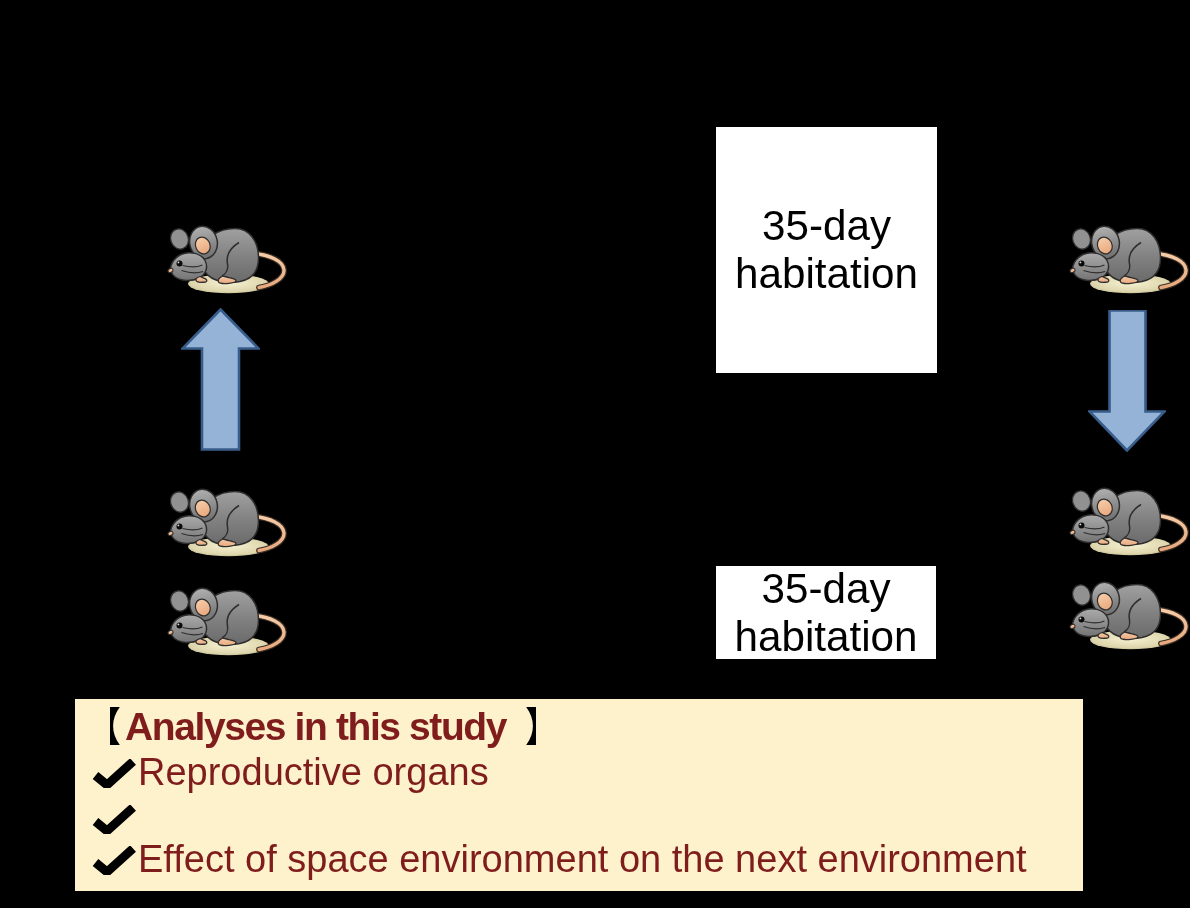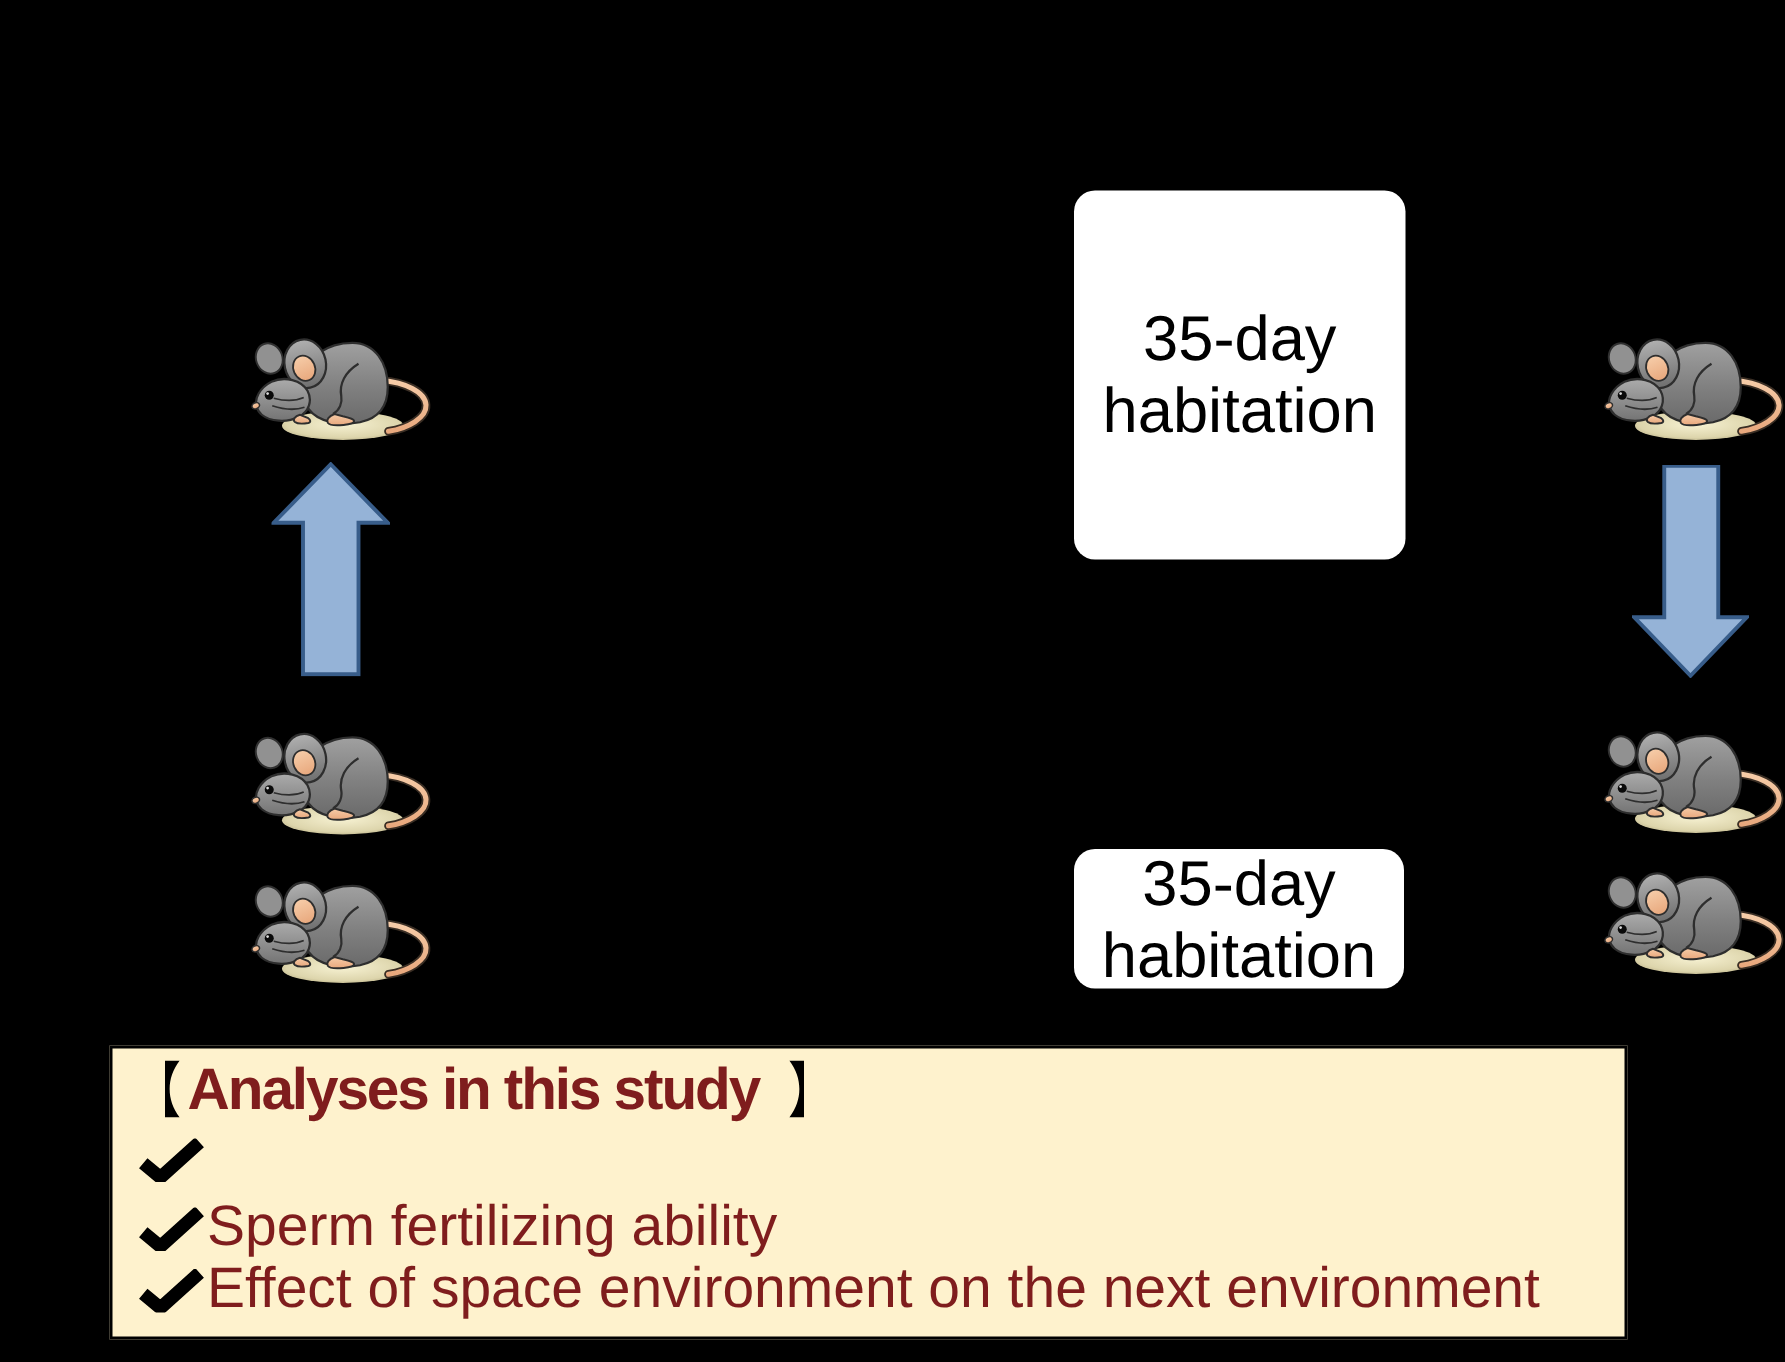--- a/index.html
+++ b/index.html
@@ -1,19 +1,19 @@
 <!DOCTYPE html>
 <html><head>
 <meta charset="utf-8">
 <style>
   html,body{margin:0;padding:0;background:#000;}
   #stage{position:relative;width:1190px;height:908px;background:#000;overflow:hidden;
          font-family:"Liberation Sans",sans-serif;}
   .habitation-box{position:absolute;background:#fff;display:flex;flex-direction:column;
-         align-items:center;justify-content:center;text-align:center;color:#000;border-radius:14px;}
+         align-items:center;justify-content:center;text-align:center;color:#000;}
   .habitation-box .bline{font-size:42.2px;line-height:48px;white-space:nowrap;}
   #habitation-top{left:716px;top:127px;width:221px;height:246px;}
   #habitation-bottom{left:716px;top:566px;width:220px;height:93px;}
   #analyses-box{position:absolute;left:73px;top:697px;width:1012px;height:196px;
          background:#FEF2CD;border:2px solid #000;box-sizing:border-box;color:#7f1d1d;}
   #analyses-title{position:absolute;left:34.7px;top:5.7px;font-weight:bold;font-size:39px;
          line-height:43.5px;letter-spacing:-1.4px;white-space:nowrap;display:flex;align-items:flex-start;}
   #analyses-title .bracket{position:relative;top:2px;}
   #analyses-title .bracket.l{margin-right:2.4px;}
   #analyses-title .bracket.r{margin-left:16px;}
@@ -154,26 +154,26 @@
       </svg>
       <span>Analyses in this study</span>
       <svg class="bracket r" width="14" height="38" viewBox="0 0 14 38">
         <path d="M14,0 L4.2,0 C8.8,6.3 10.9,12.4 10.9,19 C10.9,25.6 8.8,31.7 4.2,38 L14,38 Z" fill="#000"></path>
       </svg>
     </div>
     <div id="check-row-0" class="check-row">
       <svg class="check" width="46" height="29" viewBox="0 0 46 29">
         <path d="M3.5 16.5 L15 26 L41 2.5" fill="none" stroke="#000" stroke-width="8.8"></path>
       </svg>
+      <span class="lbl">Reproductive organs</span>
     </div>
     <div id="check-row-1" class="check-row">
       <svg class="check" width="46" height="29" viewBox="0 0 46 29">
         <path d="M3.5 16.5 L15 26 L41 2.5" fill="none" stroke="#000" stroke-width="8.8"></path>
       </svg>
-      <span class="lbl">Sperm fertilizing ability</span>
     </div>
     <div id="check-row-2" class="check-row">
       <svg class="check" width="46" height="29" viewBox="0 0 46 29">
         <path d="M3.5 16.5 L15 26 L41 2.5" fill="none" stroke="#000" stroke-width="8.8"></path>
       </svg>
       <span class="lbl">Effect of space environment on the next environment</span>
     </div>
   </div>
 
 </div>

